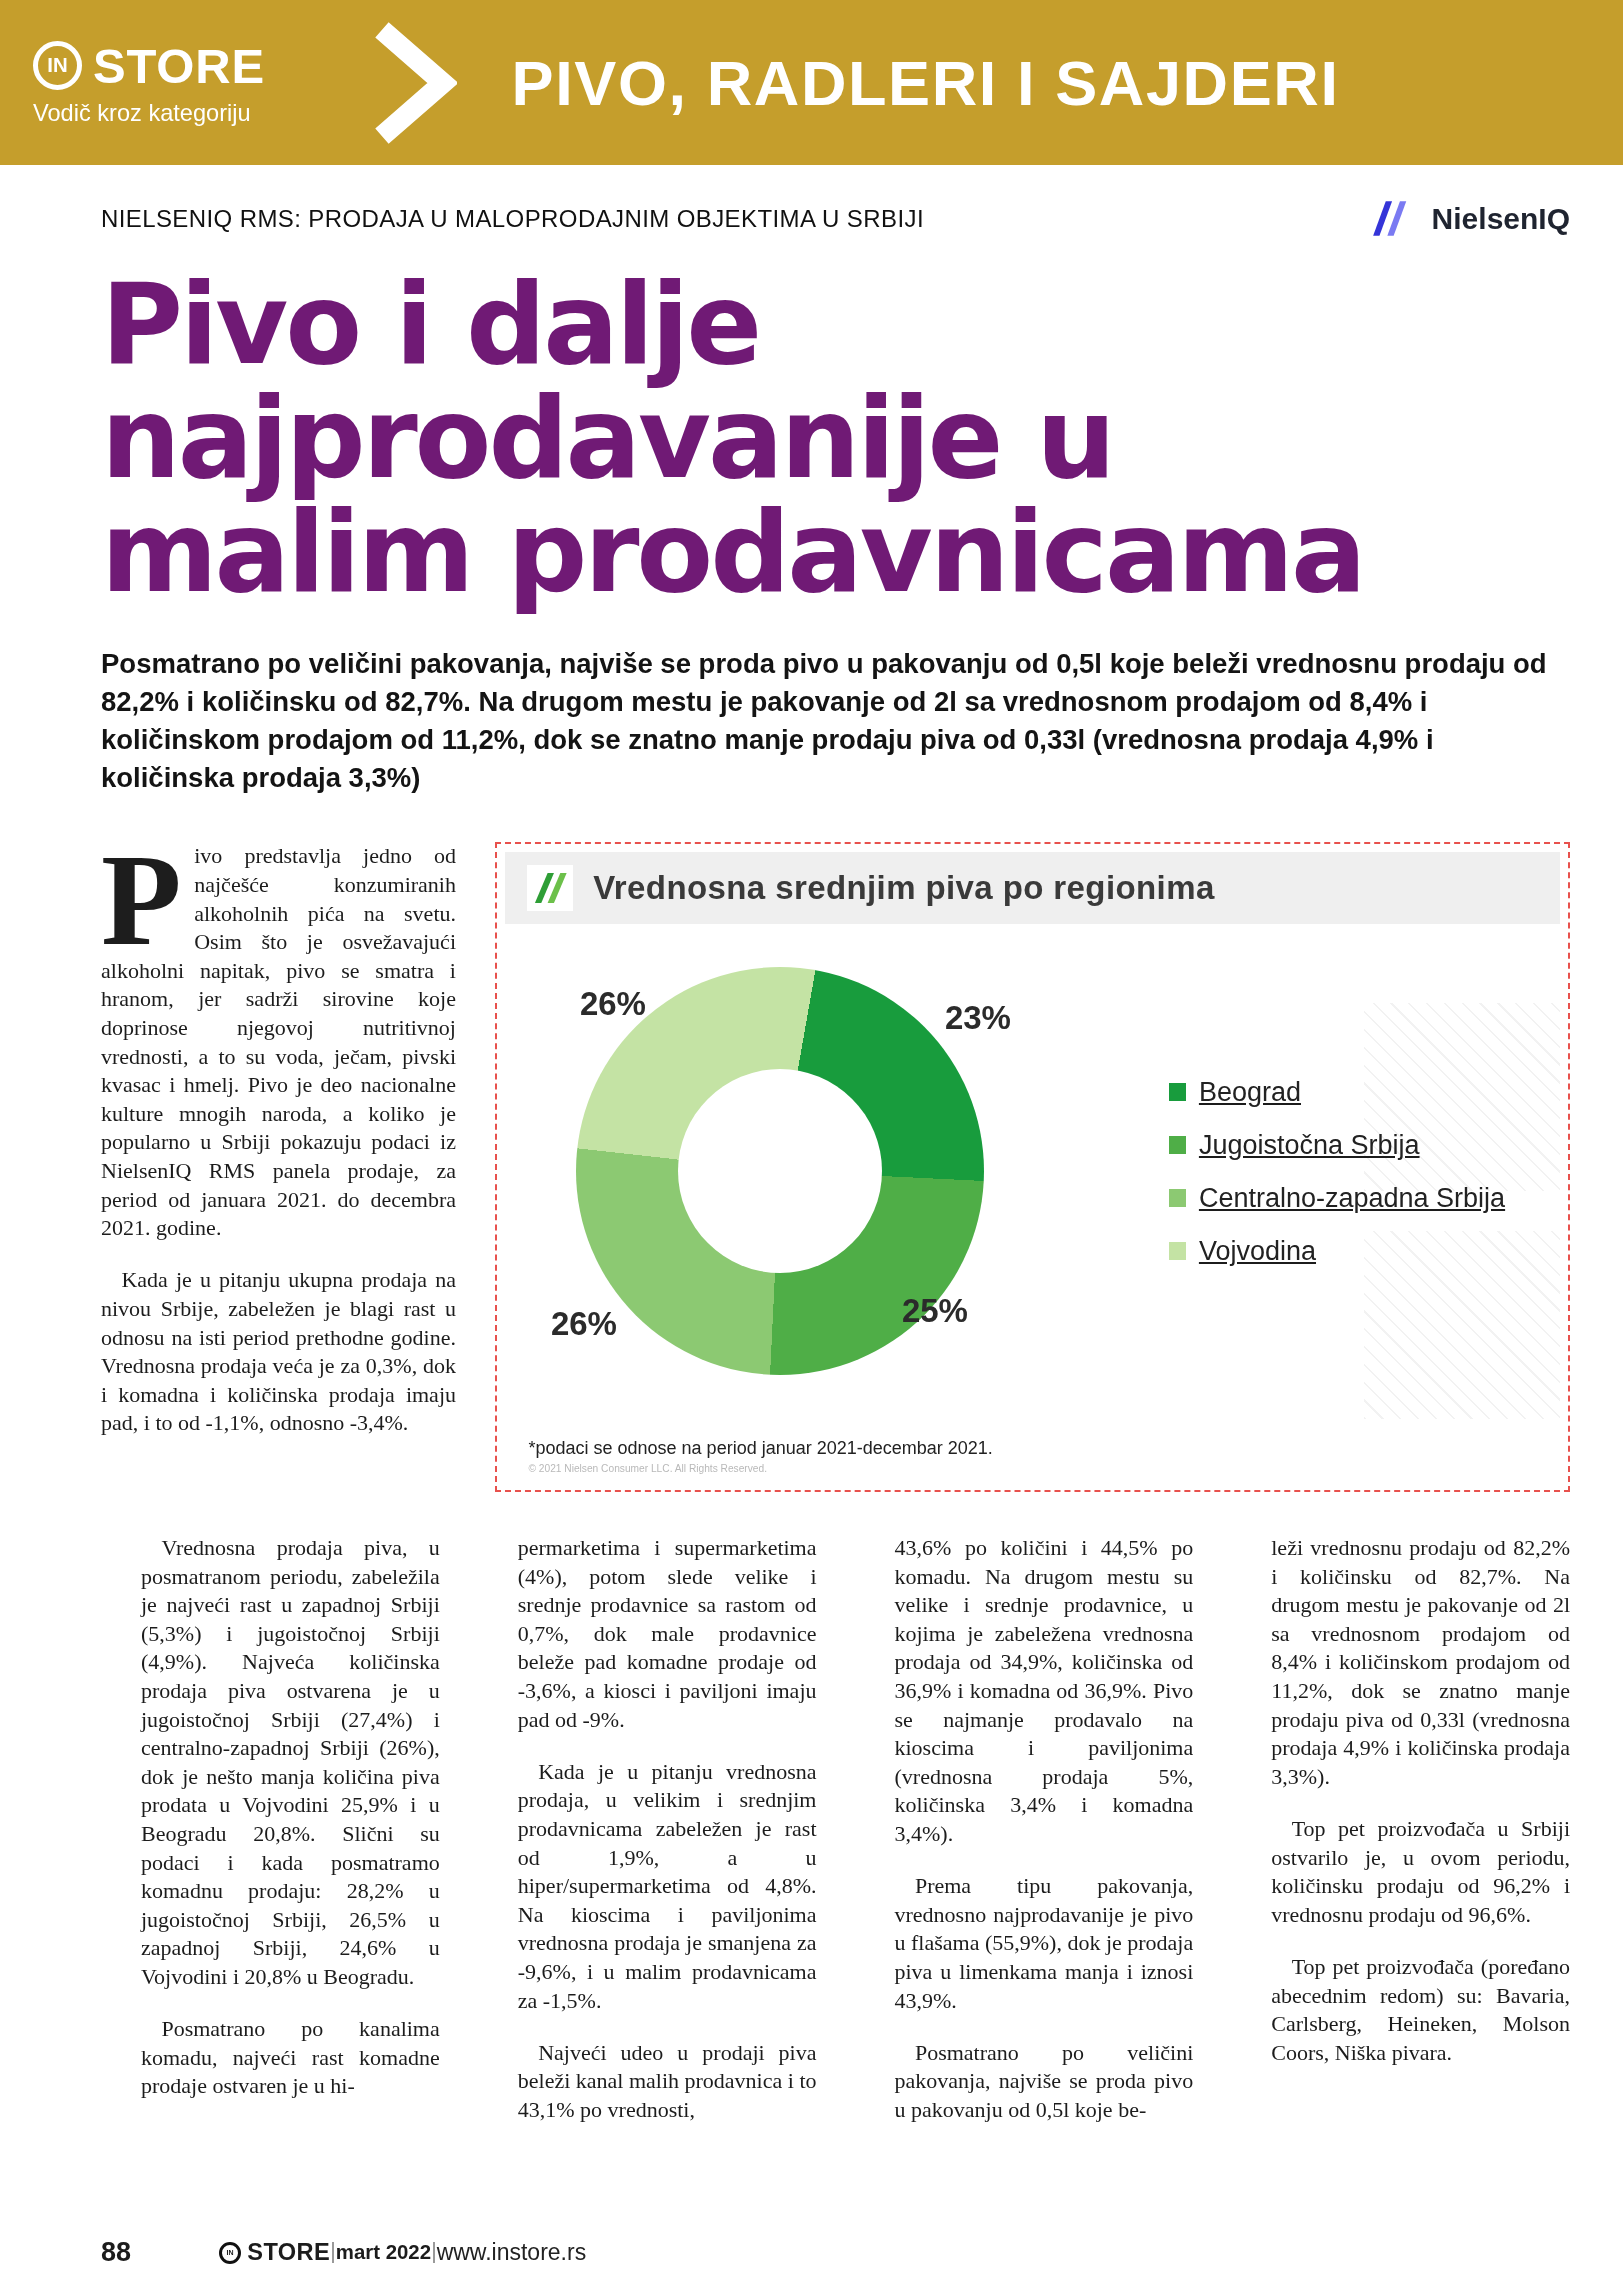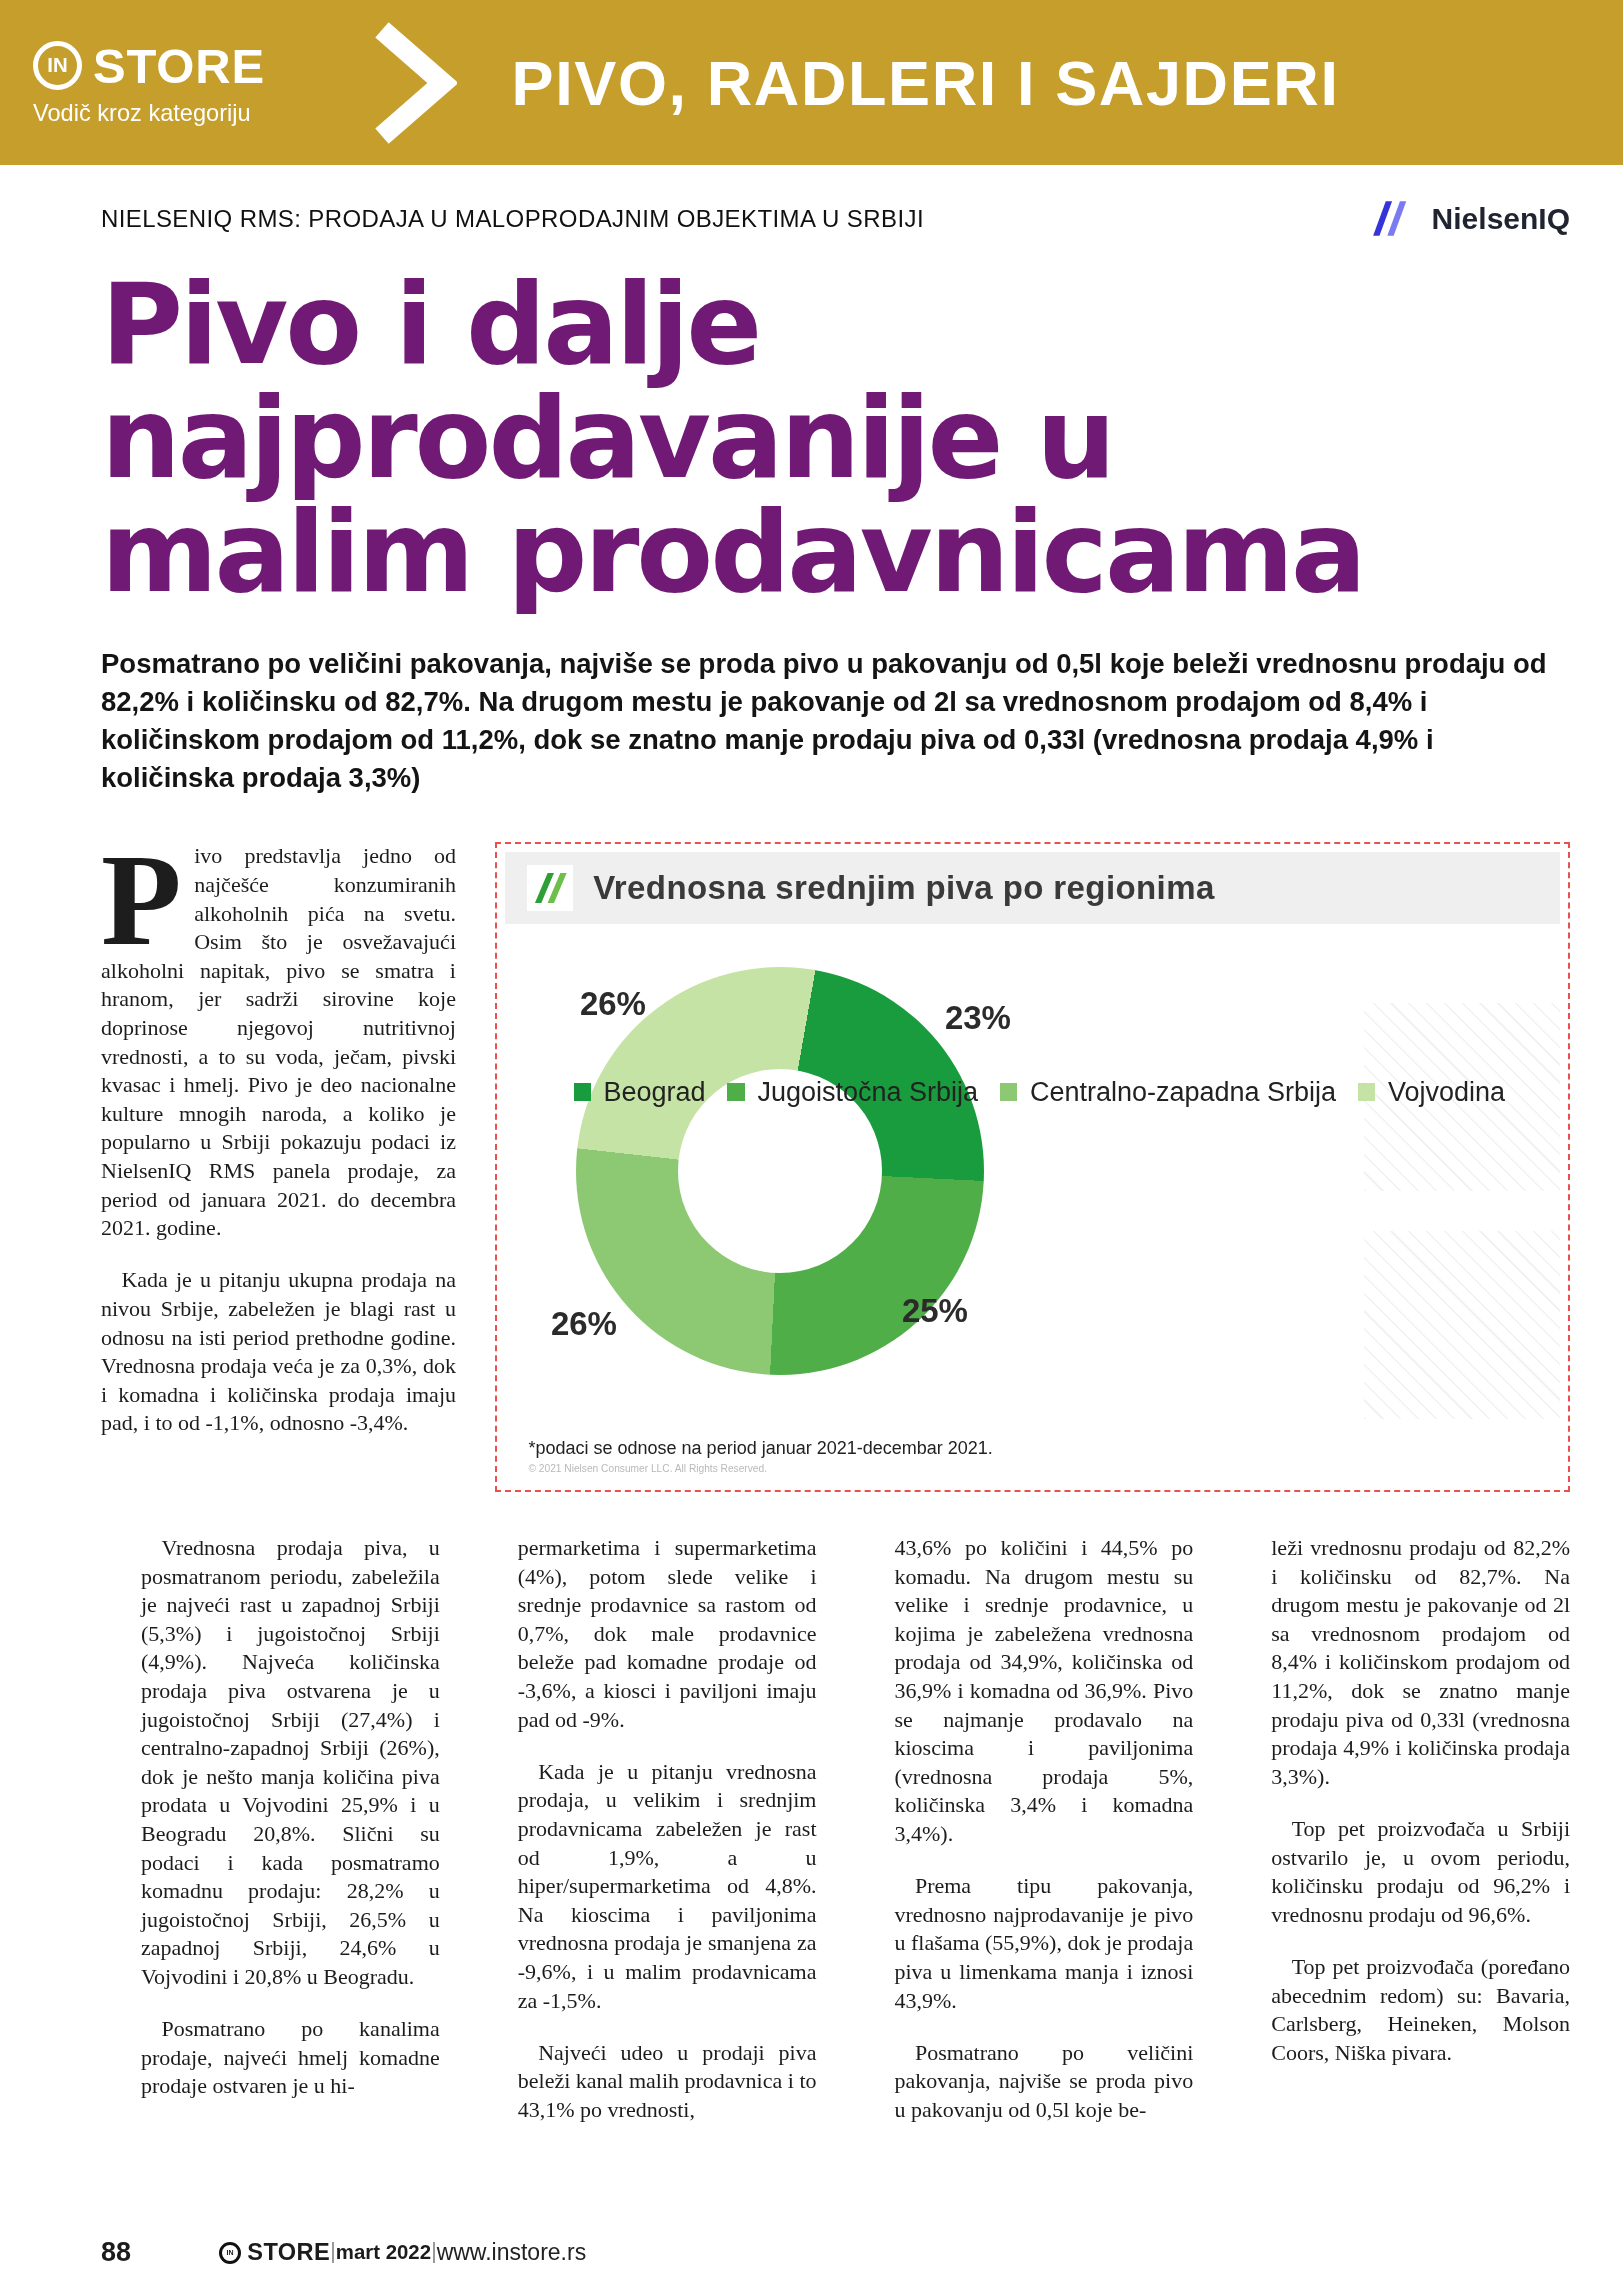--- a/index.html
+++ b/index.html
@@ -71,21 +71,21 @@
   .donut { position:absolute; left:71px; top:43px; width:408px; height:408px; border-radius:50%; }
   .hole { position:absolute; left:102px; top:102px; width:204px; height:204px; background:#fff; border-radius:50%; }
   .slice-label {
     position:absolute; font-family:"Liberation Sans",sans-serif; font-weight:bold;
     font-size:33px; color:#2b2b2b;
   }
   .sl-0 { left:440px; top:75px; }
   .sl-1 { left:397px; top:368px; }
   .sl-2 { left:46px;  top:381px; }
   .sl-3 { left:75px;  top:61px; }
-  .legend { position:absolute; right:55px; top:153px; display:flex; gap:22px; }
+  .legend { position:absolute; right:55px; top:153px; display:flex; flex-direction:column; gap:22px;text-decoration:underline; }
   .legend-item { display:flex; align-items:center; gap:12.6px; }
   .legend-swatch { width:17.3px; height:17.3px; flex:none; }
   .legend-label { font-family:"Liberation Sans",sans-serif; font-size:27px; color:#222; }
   .stripes {
     position:absolute; width:196px; height:188px; right:0; pointer-events:none;
     background:repeating-linear-gradient(45deg, rgba(0,0,0,0.05) 0 1.6px, transparent 1.6px 12.6px);
   }
   .stripes.top { top:79px; } .stripes.bottom { bottom:7.9px; }
   .chart-foot { padding:11px 23.6px 3.1px; font-family:"Liberation Sans",sans-serif; font-size:18px; color:#222; }
   .chart-copy { padding:1.6px 23.6px 7.9px; font-family:"Liberation Sans",sans-serif; font-size:10.2px; color:#b9b9b9; }
@@ -200,21 +200,21 @@
       </div>
 
       <div class="chart-foot">*podaci  se odnose na period januar 2021-decembar 2021.</div>
       <div class="chart-copy">© 2021 Nielsen Consumer LLC. All Rights Reserved.</div>
     </div>
   </div>
 
   <div class="cols">
     <div class="col">
       <p class="body-p indent">Vrednosna prodaja piva, u posmatranom periodu, zabeležila je najveći rast u zapadnoj Srbiji (5,3%) i jugoistočnoj Srbiji (4,9%). Najveća količinska prodaja piva ostvarena je u jugoistočnoj Srbiji (27,4%) i centralno-zapadnoj Srbiji (26%), dok je nešto manja količina piva prodata u Vojvodini 25,9% i u Beogradu 20,8%. Slični su podaci i kada posmatramo komadnu prodaju: 28,2% u jugoistočnoj Srbiji, 26,5% u zapadnoj Srbiji, 24,6% u Vojvodini i 20,8% u Beogradu.</p>
-      <p class="body-p indent">Posmatrano po kanalima prodaje, najveći hmelj komadne prodaje ostvaren je u hi-</p>
+      <p class="body-p indent">Posmatrano po kanalima komadu, najveći rast komadne prodaje ostvaren je u hi-</p>
     </div>
     <div class="col">
       <p class="body-p">permarketima i supermarketima (4%), potom slede velike i srednje prodavnice sa rastom od 0,7%, dok male prodavnice beleže pad komadne prodaje od -3,6%, a kiosci i paviljoni imaju pad od -9%.</p>
       <p class="body-p indent">Kada je u pitanju vrednosna prodaja, u velikim i srednjim prodavnicama zabeležen je rast od 1,9%, a u hiper/supermarketima od 4,8%. Na kioscima i paviljonima vrednosna prodaja je smanjena za -9,6%, i u malim prodavnicama za -1,5%.</p>
       <p class="body-p indent">Najveći udeo u prodaji piva beleži kanal malih prodavnica i to 43,1% po vrednosti,</p>
     </div>
     <div class="col">
       <p class="body-p">43,6% po količini i 44,5% po komadu. Na drugom mestu su velike i srednje prodavnice, u kojima je zabeležena vrednosna prodaja od 34,9%, količinska od 36,9% i komadna od 36,9%. Pivo se najmanje prodavalo na kioscima i paviljonima (vrednosna prodaja 5%, količinska 3,4% i komadna 3,4%).</p>
       <p class="body-p indent">Prema tipu pakovanja, vrednosno najprodavanije je pivo u flašama (55,9%), dok je prodaja piva u limenkama manja i iznosi 43,9%.</p>
       <p class="body-p indent">Posmatrano po veličini pakovanja, najviše se proda pivo u pakovanju od 0,5l koje be-</p>

